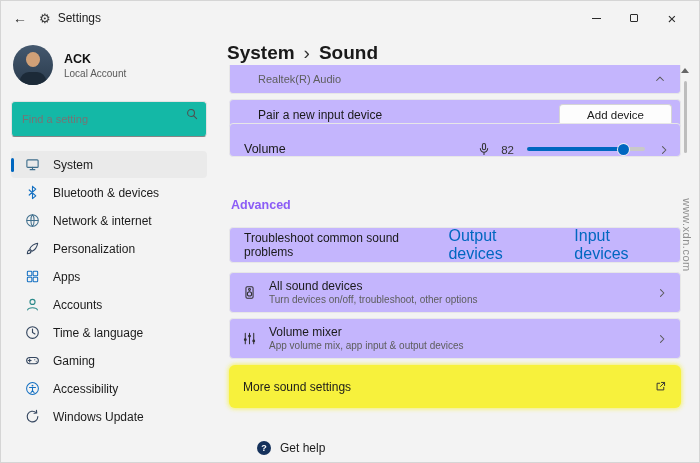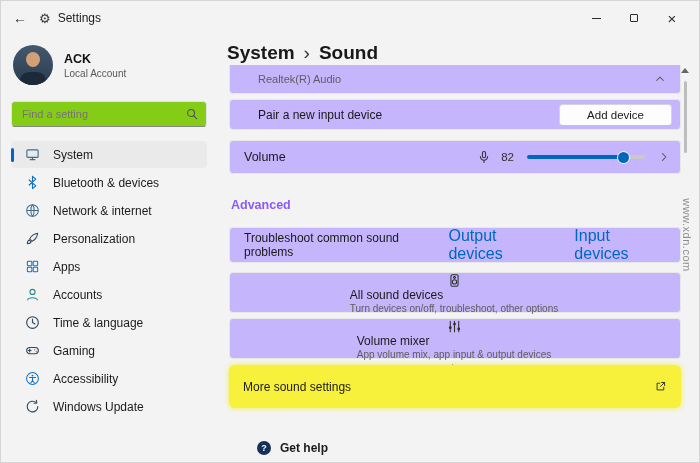--- a/index.html
+++ b/index.html
@@ -19,21 +19,21 @@
 
   
   .sidebar { position:absolute; left:0; top:34px; width:216px; bottom:0; padding:6px 10px; }
   .user-row { display:flex; align-items:center; gap:11px; margin:4px 0 16px 2px; }
   .avatar { width:40px; height:40px; border-radius:50%; position:relative; overflow:hidden;
             background:linear-gradient(180deg,#44586e 0%, #2b3c4e 100%); flex:none; }
   .avatar-head { position:absolute; left:13px; top:7px; width:14px; height:15px; border-radius:50%; background:#d0a077; }
   .avatar-body { position:absolute; left:7px; bottom:-2px; width:26px; height:15px; border-radius:9px 9px 0 0; background:#1c2a38; }
   .user-name { font-size:12.5px; font-weight:700; color:#111; line-height:1.3; }
   .user-role { font-size:10px; color:#585858; }
-  .search-box { position:relative; height:26px; background:#84cc16; border:1px solid #e2e2e2; border-bottom:1px solid #858585; border-radius:4px; margin-bottom:14px; }
+  .search-box { position:relative; height:36px; background:#14b8a6; border:1px solid #e2e2e2; border-bottom:1px solid #858585; border-radius:4px; margin-bottom:14px; }
   .search-box input { width:100%; height:100%; border:none; outline:none; background:transparent; font-family:"Liberation Sans",sans-serif; font-size:11px; color:#333; padding:0 28px 0 10px; }
   .search-box input::placeholder { color:#757575; }
   .search-icon { position:absolute; right:8px; top:6px; color:#4f4f4f; display:flex; }
 
   .nav-item { position:relative; display:flex; align-items:center; gap:13px; height:27px; margin-bottom:1px; padding-left:13px; border-radius:4px; font-size:12px; color:#1b1b1b; }
   .nav-item.selected { background:#eaeaea; }
   .accent-bar { display:none; position:absolute; left:0; top:6.5px; width:3px; height:14px; border-radius:2px; background:#0067c0; }
   .nav-item.selected .accent-bar { display:block; }
   .nav-icon { width:16px; height:16px; display:inline-flex; align-items:center; justify-content:center; color:#3f3f3f; flex:none; }
   .ic-steel { color:#3f6e8c; } .ic-blue { color:#1470c2; } .ic-teal { color:#2b8a8a; } .ic-navy { color:#33455e; }
@@ -44,49 +44,49 @@
   .crumb-sep { font-weight:400; color:#333; }
 
   .card { position:absolute; left:12px; width:452px; background:#c4b5fd; border:1px solid #e7e7e7; border-radius:4px; display:flex; align-items:center; }
   .chev { color:#5a5a5a; display:flex; flex:none; }
 
   .partial-card { top:30px; height:29px; border-top:none; border-radius:0 0 4px 4px; padding:0 14px 0 28px; justify-content:space-between; font-size:11px; color:#5e5e5e; }
 
   .pair-card { top:64px; height:31px; padding:0 8px 0 28px; justify-content:space-between; font-size:12px; color:#1a1a1a; }
   .add-device-btn { background:#fdfdfd; border:1px solid #d5d5d5; border-bottom-color:#c2c2c2; border-radius:4px; padding:4px 27px; font-size:11.5px; color:#1a1a1a; font-family:"Liberation Sans",sans-serif; }
 
-  .volume-card { top:105px; height:34px; padding:0 10px 0 14px; gap:8px; font-size:12.5px; color:#1a1a1a; }
+  .volume-card { top:88px; height:34px; padding:0 10px 0 14px; gap:8px; font-size:12.5px; color:#1a1a1a;align-items:flex-end; }
   .vol-label { flex:1; }
   .mic { color:#333; display:flex; }
   .vol-value { font-size:11.5px; color:#333; min-width:15px; text-align:right; }
   .slider { position:relative; width:118px; height:14px; margin:0 5px; }
   .slider-track { position:absolute; left:0; right:0; top:5px; height:4px; border-radius:2px; background:#c9c9c9; }
   .slider-fill { position:absolute; left:0; top:5px; height:4px; border-radius:2px; background:#0067c0; }
   .slider-thumb { position:absolute; right:-5px; top:-3.5px; width:11px; height:11px; border-radius:50%; background:#0067c0; box-shadow:0 0 0 1px #f0f0f0; }
 
   .advanced-heading { position:absolute; left:14px; top:163px; font-size:12.5px; font-weight:700; color:#8b5cf6; }
 
   .troubleshoot-card { top:192px; height:36px; padding:0 13px 0 14px; justify-content:center; font-size:12px; color:#1a1a1a; }
   .link-group { display:flex; gap:21px; }
   .link { font-size:16px; font-weight:400; color:#0067c0; }
 
-  .row-card { padding:0 12px 0 10px; gap:0; height:41px;flex-direction:column; }
+  .row-card { padding:0 12px 0 10px; gap:11px; height:41px; }
   .devices-card { top:237px; }
   .mixer-card { top:283px; }
   .row-icon { width:18px; display:flex; justify-content:center; color:#2f2f2f; flex:none; }
   .row-text { flex:1; line-height:1.25; }
   .row-title { font-size:12px; color:#1a1a1a; }
   .row-sub { font-size:10px; color:#5d5d5d; }
 
   .highlight-row { position:absolute; left:12px; top:330px; width:452px; height:43px; background:#f7f13c; border-radius:6px; display:flex; align-items:center; justify-content:space-between; padding:0 14px; font-size:12px; color:#1b1b1b; box-shadow:0 0 4px 1px rgba(246,241,60,0.75); }
   .ext-icon { color:#333; display:flex; }
 
   .get-help-row { position:absolute; left:40px; top:406px; display:flex; align-items:center; gap:9px; }
   .help-icon { width:14px; height:14px; border-radius:50%; background:#15315b; color:#fff; font-size:9px; font-weight:700; display:flex; align-items:center; justify-content:center; }
-  .get-help-label { font-size:12px; font-weight:700; color:#1b1b1b; }
+  .get-help-label { font-size:12px; font-weight:400; color:#1b1b1b; }
 
   .scroll-arrow { position:absolute; right:10px; top:33px; width:0; height:0; border-left:4px solid transparent; border-right:4px solid transparent; border-bottom:5px solid #666; }
   .scroll-thumb { position:absolute; right:12px; top:46px; width:3px; height:72px; border-radius:2px; background:#bdbdbd; }
 
   .watermark { position:absolute; right:-30px; top:228px; width:84px; text-align:center; transform:rotate(90deg); font-size:11px; color:#8f8f8f; letter-spacing:0.5px; }
 
   svg { display:block; }
 </style>
 </head>
 <body>

